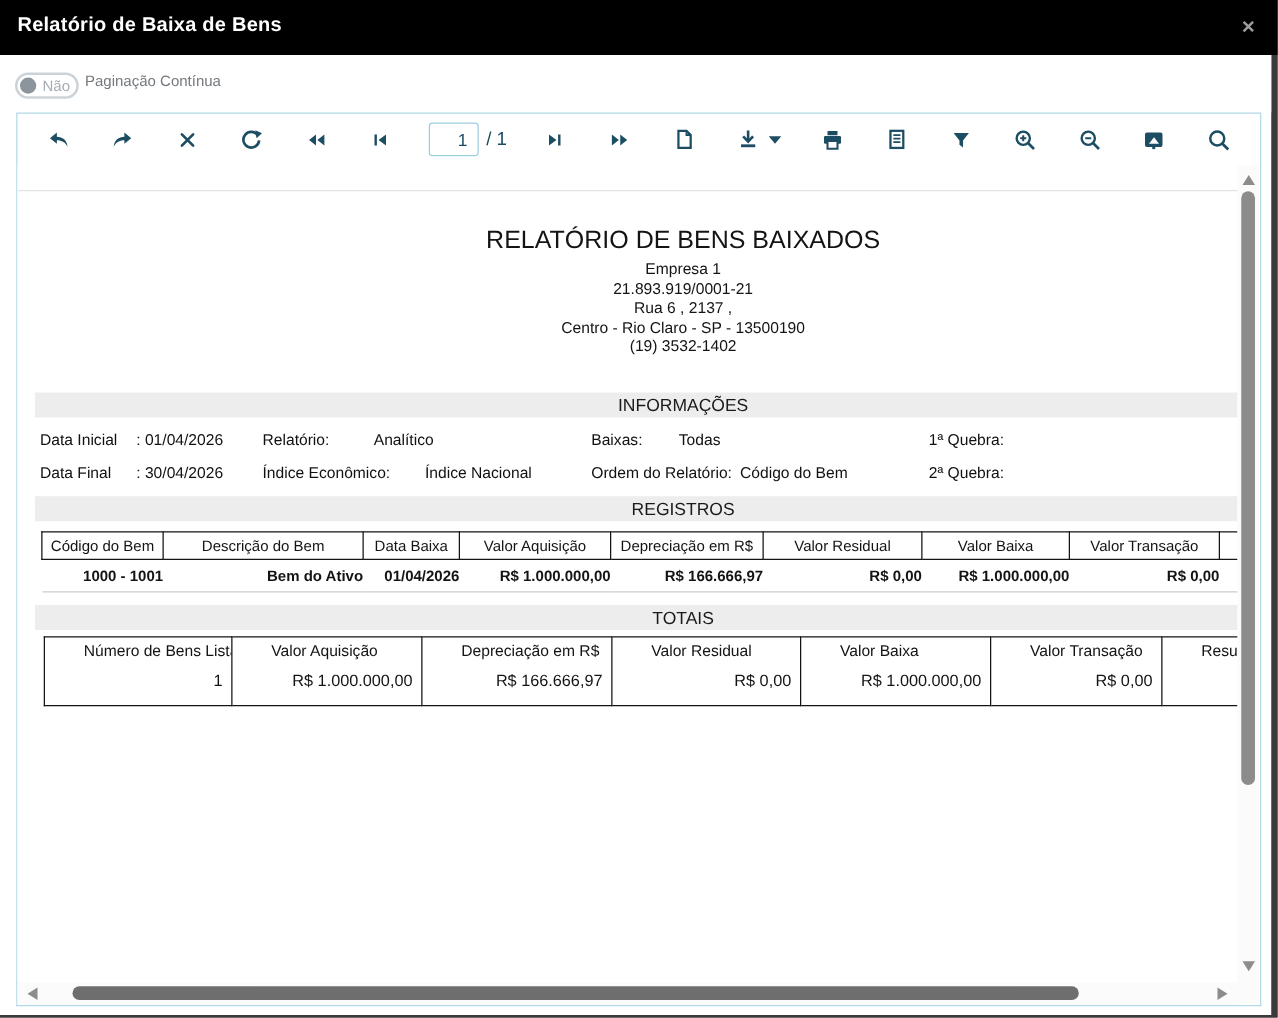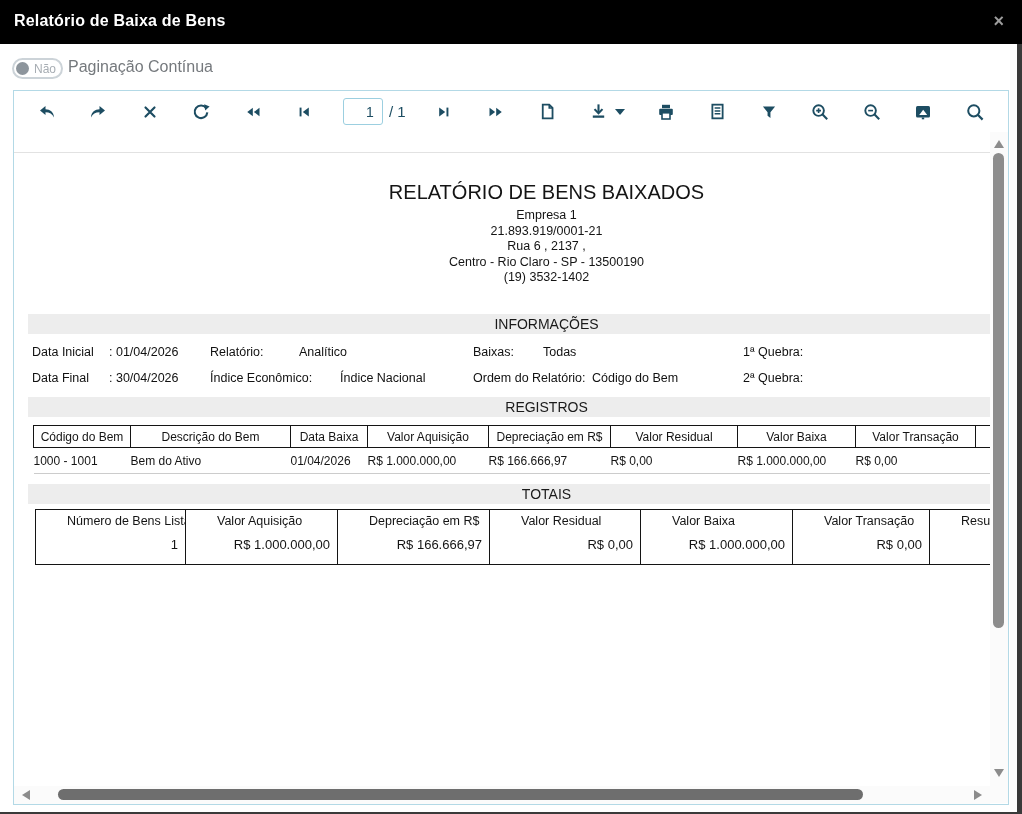--- a/index.html
+++ b/index.html
@@ -9,21 +9,21 @@
   
   .mhead { position:absolute; left:0; top:0; width:1022px; height:44px; background:#000000; }
   .mtitle { position:absolute; left:14px; top:12px; color:#fff; font-size:16px; font-weight:bold; letter-spacing:.2px; }
   .mclose { position:absolute; right:18px; top:11px; color:#9d9d9d; font-size:18px; font-weight:bold; cursor:pointer; }
 
   
   .toggle-row { position:absolute; left:0; top:44px; width:1017px; height:46px; background:#fff;padding-left:20px; }
   .pill { position:absolute; left:12px; top:14px; width:51px; height:21px; border:2px solid #ccd3d8; border-radius:12px; background:#fff; }
   .knob { position:absolute; left:2px; top:2px; width:13px; height:13px; border-radius:50%; background:#8d959c; }
   .pill-text { position:absolute; left:20px; top:2px; font-size:12px; color:#a7adb3; }
-  .toggle-label { position:absolute; left:68px; top:14px; font-size:16px; color:#75797d; }
+  .toggle-label { position:absolute; left:68px; top:14px; font-size:12px; color:#75797d; }
 
   
   .toolbar { position:absolute; left:13px; top:90px; width:996px; height:43px; border:1px solid #b3d9e6; background:#fff;
              display:flex; align-items:center; justify-content:space-between; padding:0 20px; }
   .tbtn { display:flex; align-items:center; justify-content:center; width:26px; height:26px; cursor:pointer; }
   .tbtn svg { display:block; }
   .pagegrp { display:flex; align-items:center; gap:6px; }
   .pageinput { width:40px; height:27px; border:1px solid #9ccfe0; border-radius:3px; text-align:right; padding-right:8px;
                font-size:14px; color:#1d4d62; font-family:"Liberation Sans", sans-serif; outline:none; }
   .pagetotal { font-size:15px; color:#1d4d62; }
@@ -43,21 +43,21 @@
   .irow { position:absolute; left:0; width:1065px; height:14px; font-size:12.5px; color:#111; }
   .irow span { position:absolute; white-space:nowrap; }
   .irow1 { top:192px; } .irow2 { top:218px; }
   .f-l1 { left:18px; } .f-v1 { left:95px; } .f-l2 { left:196px; }
   .f-v2a { left:285px; } .f-v2b { left:326px; }
   .f-l3 { left:459px; } .f-v3a { left:529px;text-align:right; } .f-v3b { left:578px; } .f-l4 { left:729px; }
 
   table { border-collapse:collapse; table-layout:fixed; }
   .regtable { position:absolute; left:19px; top:272px; width:1027px; }
   .regtable tr.head td { border:1.5px solid #141414; height:22px; text-align:center; font-size:12px; color:#141414; padding:0 2px; overflow:hidden; white-space:nowrap; }
-  .regtable tr.data td { border:none; border-bottom:1px solid #ccc; height:26px; text-align:left; font-size:12px; color:#141414; overflow:hidden; white-space:nowrap; }
+  .regtable tr.data td { border:none; border-bottom:1px solid #ccc; height:26px; text-align:right; font-size:12px; color:#141414; overflow:hidden; white-space:nowrap;font-weight:bold; }
 
   .tottable { position:absolute; left:21px; top:356px; width:1025px; }
   .tottable td { border:1.5px solid #141414; height:55px; vertical-align:top; padding:4px 7px 5px 7px; overflow:hidden; }
   .tot-label { font-size:12.5px; color:#141414; text-align:left; white-space:nowrap;margin-left:24px; }
   .tot-value { font-size:13px; color:#141414; text-align:right; margin-top:9px; white-space:nowrap; }
 
   
   .vscroll { position:absolute; right:0; top:0; width:18px; height:671px; background:#fbfbfb; }
   .vthumb { position:absolute; left:3px; top:21px; width:11px; height:475px; background:#8c8c8c; border-radius:6px; }
   .tri { width:0; height:0; position:absolute; }

